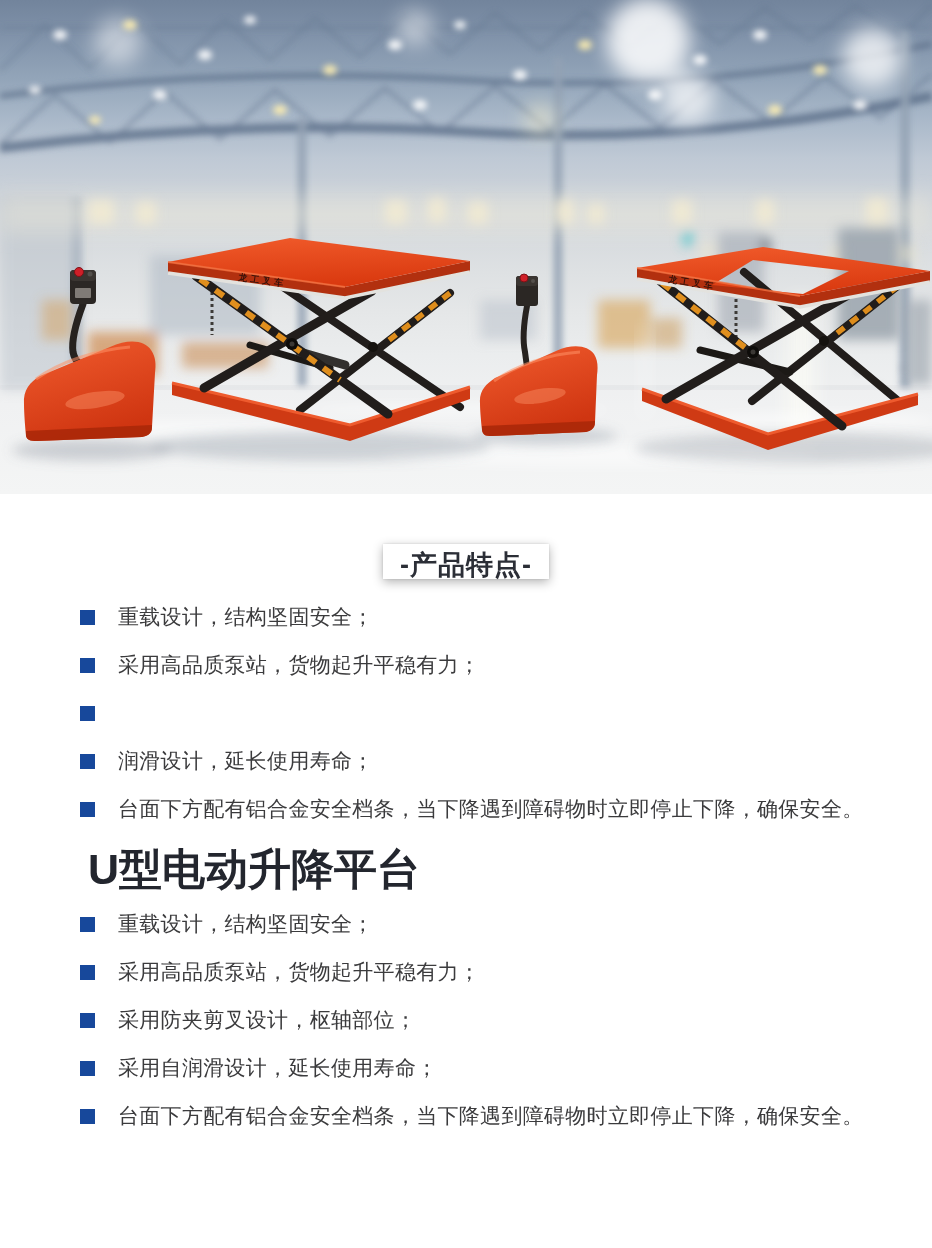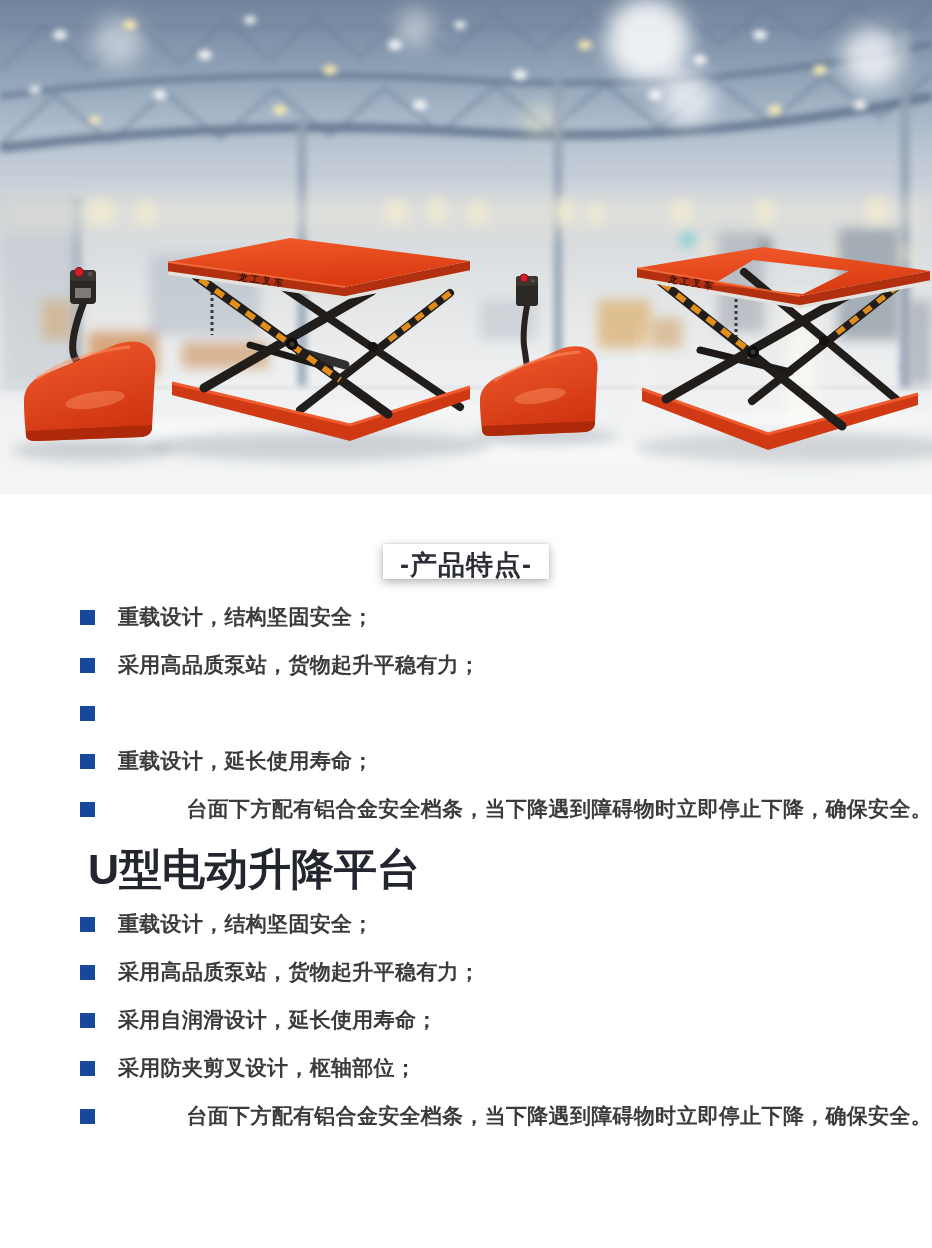--- a/index.html
+++ b/index.html
@@ -22,23 +22,23 @@
   
   .section-title {
     margin:30px 0 0 88px;
     font-size:43px; line-height:45px; font-weight:800;
     color:#23262e; letter-spacing:0;
   }
   .section + .section .section-title { margin-top:26px; }
   .feature-list { list-style:none; margin:26px 0 0 80px; padding:0; }
   .section + .section .feature-list { margin-top:20px; }
   .feature-item { display:flex; align-items:center; height:24px; margin-bottom:24px; }
-  .feature-item:last-child { margin-bottom:0;justify-content:space-between; }
+  .feature-item:last-child { margin-bottom:0; }
   .sq { width:15px; height:15px; background:#17489b; margin-right:23px; flex:0 0 15px; }
-  .txt { font-size:21px; line-height:24px; font-weight:700; color:#3b3b3d; letter-spacing:.3px; white-space:nowrap; }
+  .txt { font-size:21px; line-height:24px; font-weight:400; color:#3b3b3d; letter-spacing:.3px; white-space:nowrap; }
 </style>
 </head>
 <body>
 
 <figure class="hero">
   <svg width="932" height="494" viewBox="0 0 932 494" xmlns="http://www.w3.org/2000/svg">
     <defs>
       <linearGradient id="gBg" x1="0" y1="0" x2="0" y2="1">
         <stop offset="0" stop-color="#72849c"></stop>
           <stop offset=".08" stop-color="#8294ab"></stop>
@@ -273,21 +273,21 @@
         </li>
       <li class="feature-item">
           <span class="sq"></span>
           <span class="txt">采用高品质泵站，货物起升平稳有力；</span>
         </li>
       <li class="feature-item">
           <span class="sq"></span>
         </li>
       <li class="feature-item">
           <span class="sq"></span>
-          <span class="txt">重载设计，延长使用寿命；</span>
+          <span class="txt">润滑设计，延长使用寿命；</span>
         </li>
       <li class="feature-item">
           <span class="sq"></span>
           <span class="txt">台面下方配有铝合金安全档条，当下降遇到障碍物时立即停止下降，确保安全。</span>
         </li>
     </ul>
   </section>
 
   <section class="section">
     <h2 class="section-title">U型电动升降平台</h2>
@@ -295,25 +295,25 @@
       <li class="feature-item">
           <span class="sq"></span>
           <span class="txt">重载设计，结构坚固安全；</span>
         </li>
       <li class="feature-item">
           <span class="sq"></span>
           <span class="txt">采用高品质泵站，货物起升平稳有力；</span>
         </li>
       <li class="feature-item">
           <span class="sq"></span>
+          <span class="txt">采用防夹剪叉设计，枢轴部位；</span>
+        </li>
+      <li class="feature-item">
+          <span class="sq"></span>
           <span class="txt">采用自润滑设计，延长使用寿命；</span>
-        </li>
-      <li class="feature-item">
-          <span class="sq"></span>
-          <span class="txt">采用防夹剪叉设计，枢轴部位；</span>
         </li>
       <li class="feature-item">
           <span class="sq"></span>
           <span class="txt">台面下方配有铝合金安全档条，当下降遇到障碍物时立即停止下降，确保安全。</span>
         </li>
     </ul>
   </section>
 
 </div>
 

